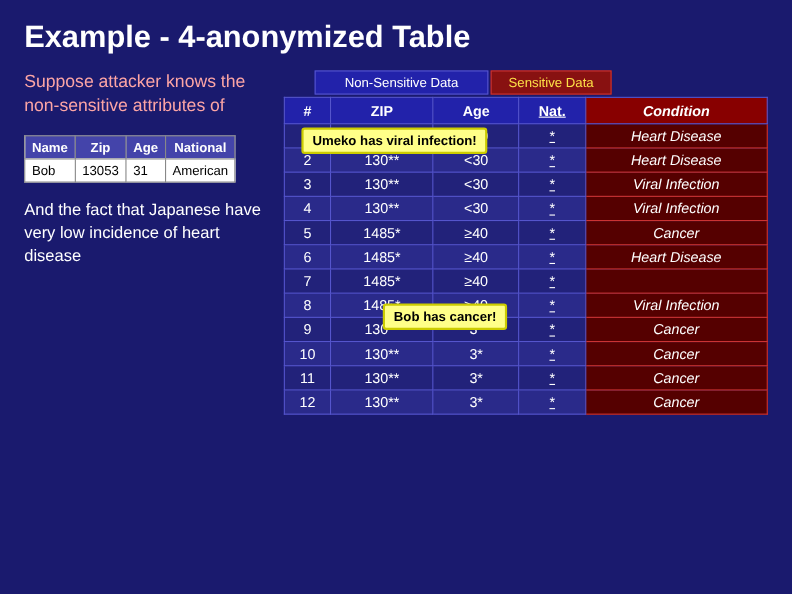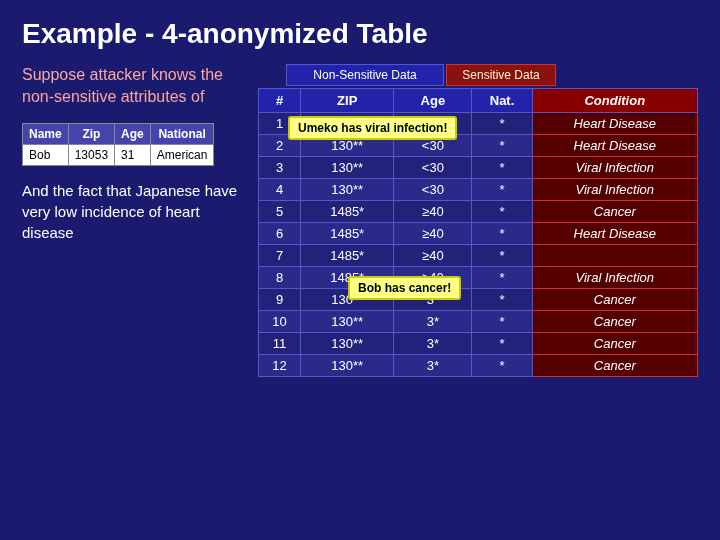--- a/index.html
+++ b/index.html
@@ -76,21 +76,21 @@
     .non-sensitive-header {
       background: #2222aa;
       color: white;
       text-align: center;
       font-size: 12px;
       padding: 3px;
       border: 1px solid #5555cc;
     }
     .sensitive-header {
       background: #881111;
-      color: #fef9c3;
+      color: #fde047;
       text-align: center;
       font-size: 12px;
       padding: 3px;
       border: 1px solid #cc3333;
     }
     .main-table {
       border-collapse: collapse;
       width: 100%;
       font-size: 13px;
     }
@@ -140,21 +140,21 @@
       font-weight: bold;
       padding: 3px 8px;
       border: 2px solid #cccc00;
       border-radius: 3px;
       z-index: 10;
       white-space: nowrap;
     }
     .col-num { width: 28px; }
     .col-zip { width: 62px; }
     .col-age { width: 52px; }
-    .col-nat { width: 40px; }
+    .col-nat { width: 40px; text-decoration: underline; }
     .col-cond { width: 110px; }
   </style>
 </head>
 <body>
 
 <div class="page">
   <div class="title">Example - 4-anonymized Table</div>
 
   <div class="main-layout">
 
@@ -187,21 +187,21 @@
 
       <div style="display:flex; margin-bottom:2px;">
         <div style="width:28px;"></div>
         <div class="non-sensitive-header" style="width:158px;">Non-Sensitive Data</div>
         <div style="width:2px;"></div>
         <div class="sensitive-header" style="width:110px;">Sensitive Data</div>
       </div>
 
       <div class="main-table-container">
 
-        <div class="tooltip-umeko" style="top: 28px; left: 30px;">Umeko has viral infection!</div>
+        <div class="tooltip-umeko" style="top: 28px; left: 16px;">Umeko has viral infection!</div>
 
         <div class="tooltip-bob" style="top: 188px; left: 90px;">Bob has cancer!</div>
 
         <table class="main-table">
           <thead>
             <tr>
               <th class="num-col col-num">#</th>
               <th class="zip-col col-zip">ZIP</th>
               <th class="age-col col-age">Age</th>
               <th class="nat-col col-nat">Nat.</th>

